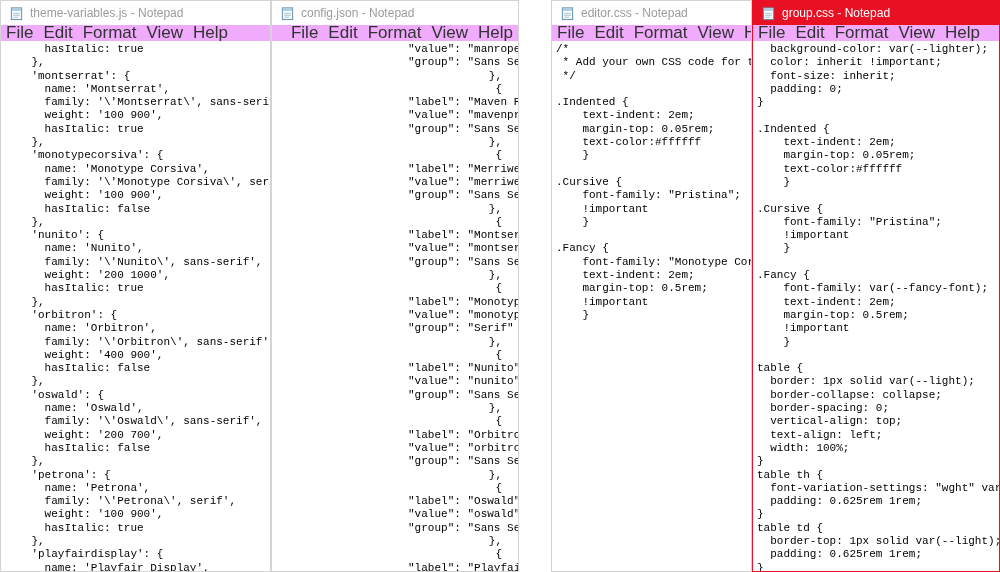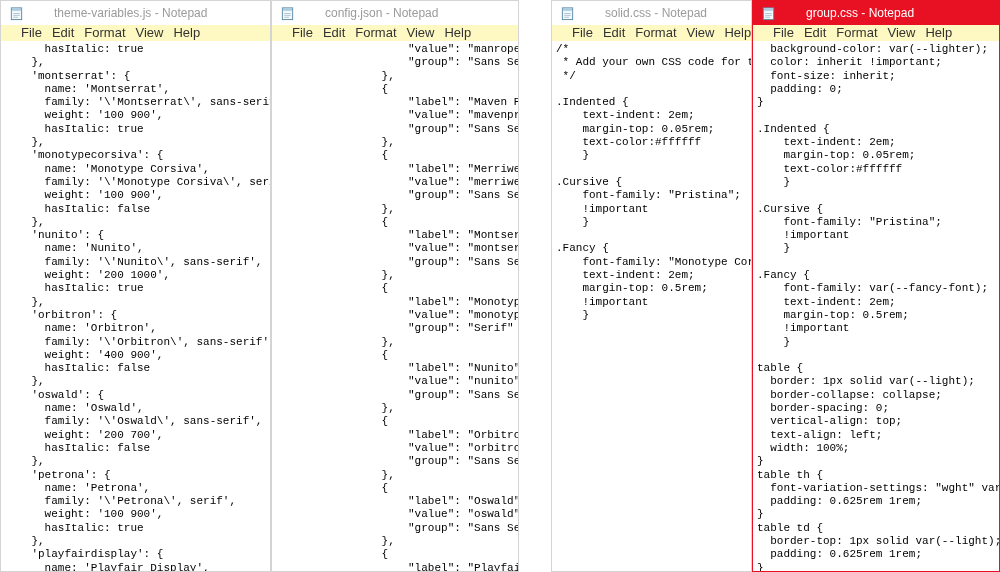--- a/index.html
+++ b/index.html
@@ -6,36 +6,36 @@
   body {
     width:1000px; height:572px; overflow:hidden; background:#ffffff;
     font-family:"Liberation Sans", sans-serif; position:relative;
   }
   .window {
     position:absolute; top:0; height:572px; background:#ffffff;
     border:1px solid #d4d4d4; box-sizing:border-box; overflow:hidden;
   }
   .window.active { border-color:#e81123; }
   #w1 { left:0;     width:271px; }
-  #w2 { left:271px; width:248px; }
+  #w2 { left:271px; width:248px;text-align:right; }
   #w3 { left:551px; width:201px; }
   #w4 { left:752px; width:248px; z-index:2; }
   .titlebar {
     height:24px; display:flex; align-items:center; padding-left:8px;
-    background:#ffffff; white-space:nowrap; overflow:hidden;gap:24px;
+    background:#ffffff; white-space:nowrap; overflow:hidden;
   }
   .active .titlebar { background:#e81123; }
   .win-icon { width:15px; height:15px; flex:0 0 15px; }
   .title {
     font-size:12px; color:#9b9b9b; margin-left:6px; white-space:nowrap;
   }
   .active .title { color:#ffffff; }
   .menubar {
-    height:16px; line-height:16px; font-size:13px; color:#333333;
-    padding-left:15px; white-space:nowrap; overflow:hidden; background:#fef9c3;
+    height:16px; line-height:16px; font-size:17px; color:#333333;
+    padding-left:0; white-space:nowrap; overflow:hidden; background:#f0abfc;
   }
   .menubar span { padding:0 5px; display:inline-block; }
   pre.content {
     margin:0; padding:2px 16px 0 4px;
     font-family:"Liberation Mono","DejaVu Sans Mono",monospace;
     font-size:11px; line-height:13.3px; color:#000000;
     white-space:pre; overflow:hidden; height:530px;
   }
 </style>
 </head>
@@ -155,21 +155,21 @@
 
 <div class="window" id="w3">
   <div class="titlebar">
     <svg class="win-icon" viewBox="0 0 16 16">
         <rect x="2.5" y="2" width="11" height="12.5" fill="#f2f9fd" stroke="#5b87a4" stroke-width="1"></rect>
         <rect x="3" y="2.5" width="10" height="2.6" fill="#a9cbdf"></rect>
         <line x1="4.5" y1="8" x2="11.5" y2="8" stroke="#9fb6c4" stroke-width="0.8"></line>
         <line x1="4.5" y1="10" x2="11.5" y2="10" stroke="#9fb6c4" stroke-width="0.8"></line>
         <line x1="4.5" y1="12" x2="9.5" y2="12" stroke="#9fb6c4" stroke-width="0.8"></line>
       </svg>
-    <span class="title">solid.css - Notepad</span>
+    <span class="title">editor.css - Notepad</span>
   </div>
   <div class="menubar">
     <span>File</span><span>Edit</span><span>Format</span><span>View</span><span>Help</span>
   </div>
   <pre class="content">/*
  * Add your own CSS code for the
  */
 
 .Indented {
     text-indent: 2em;

